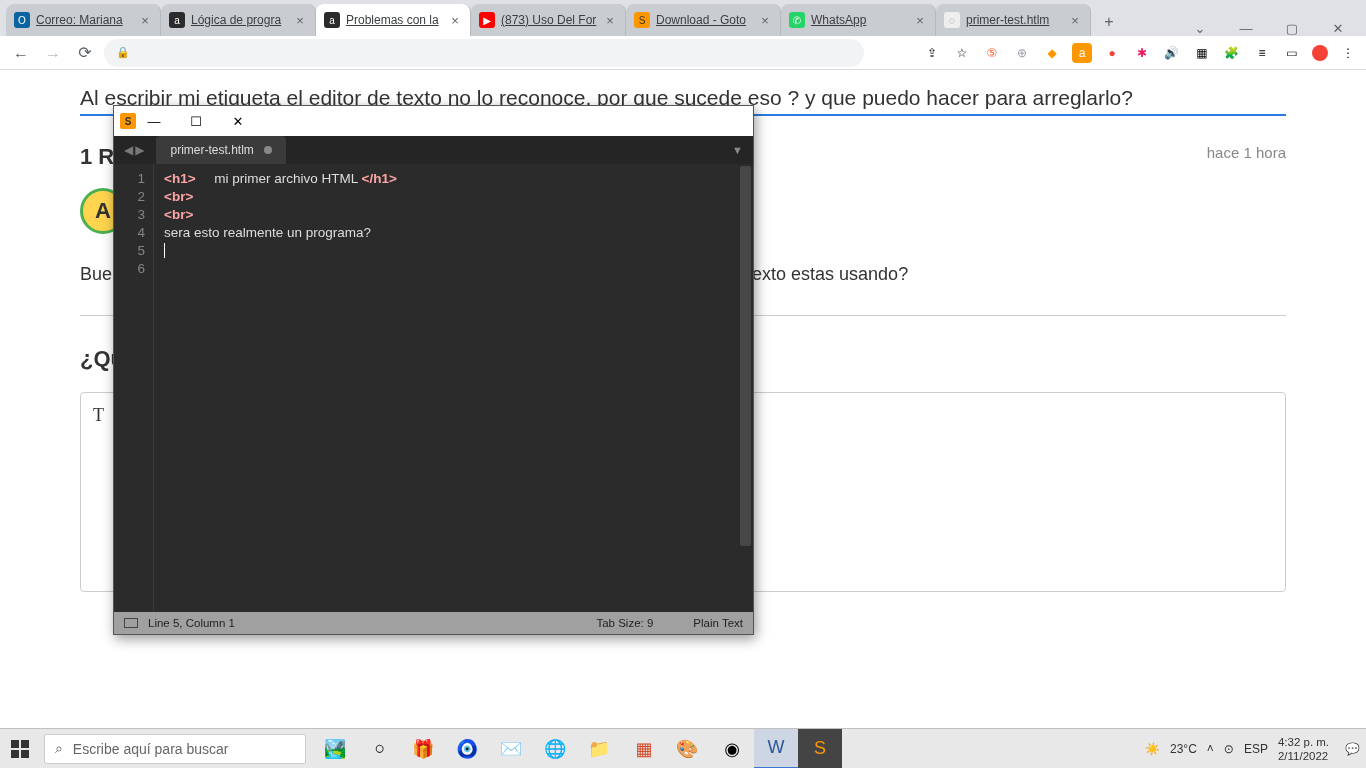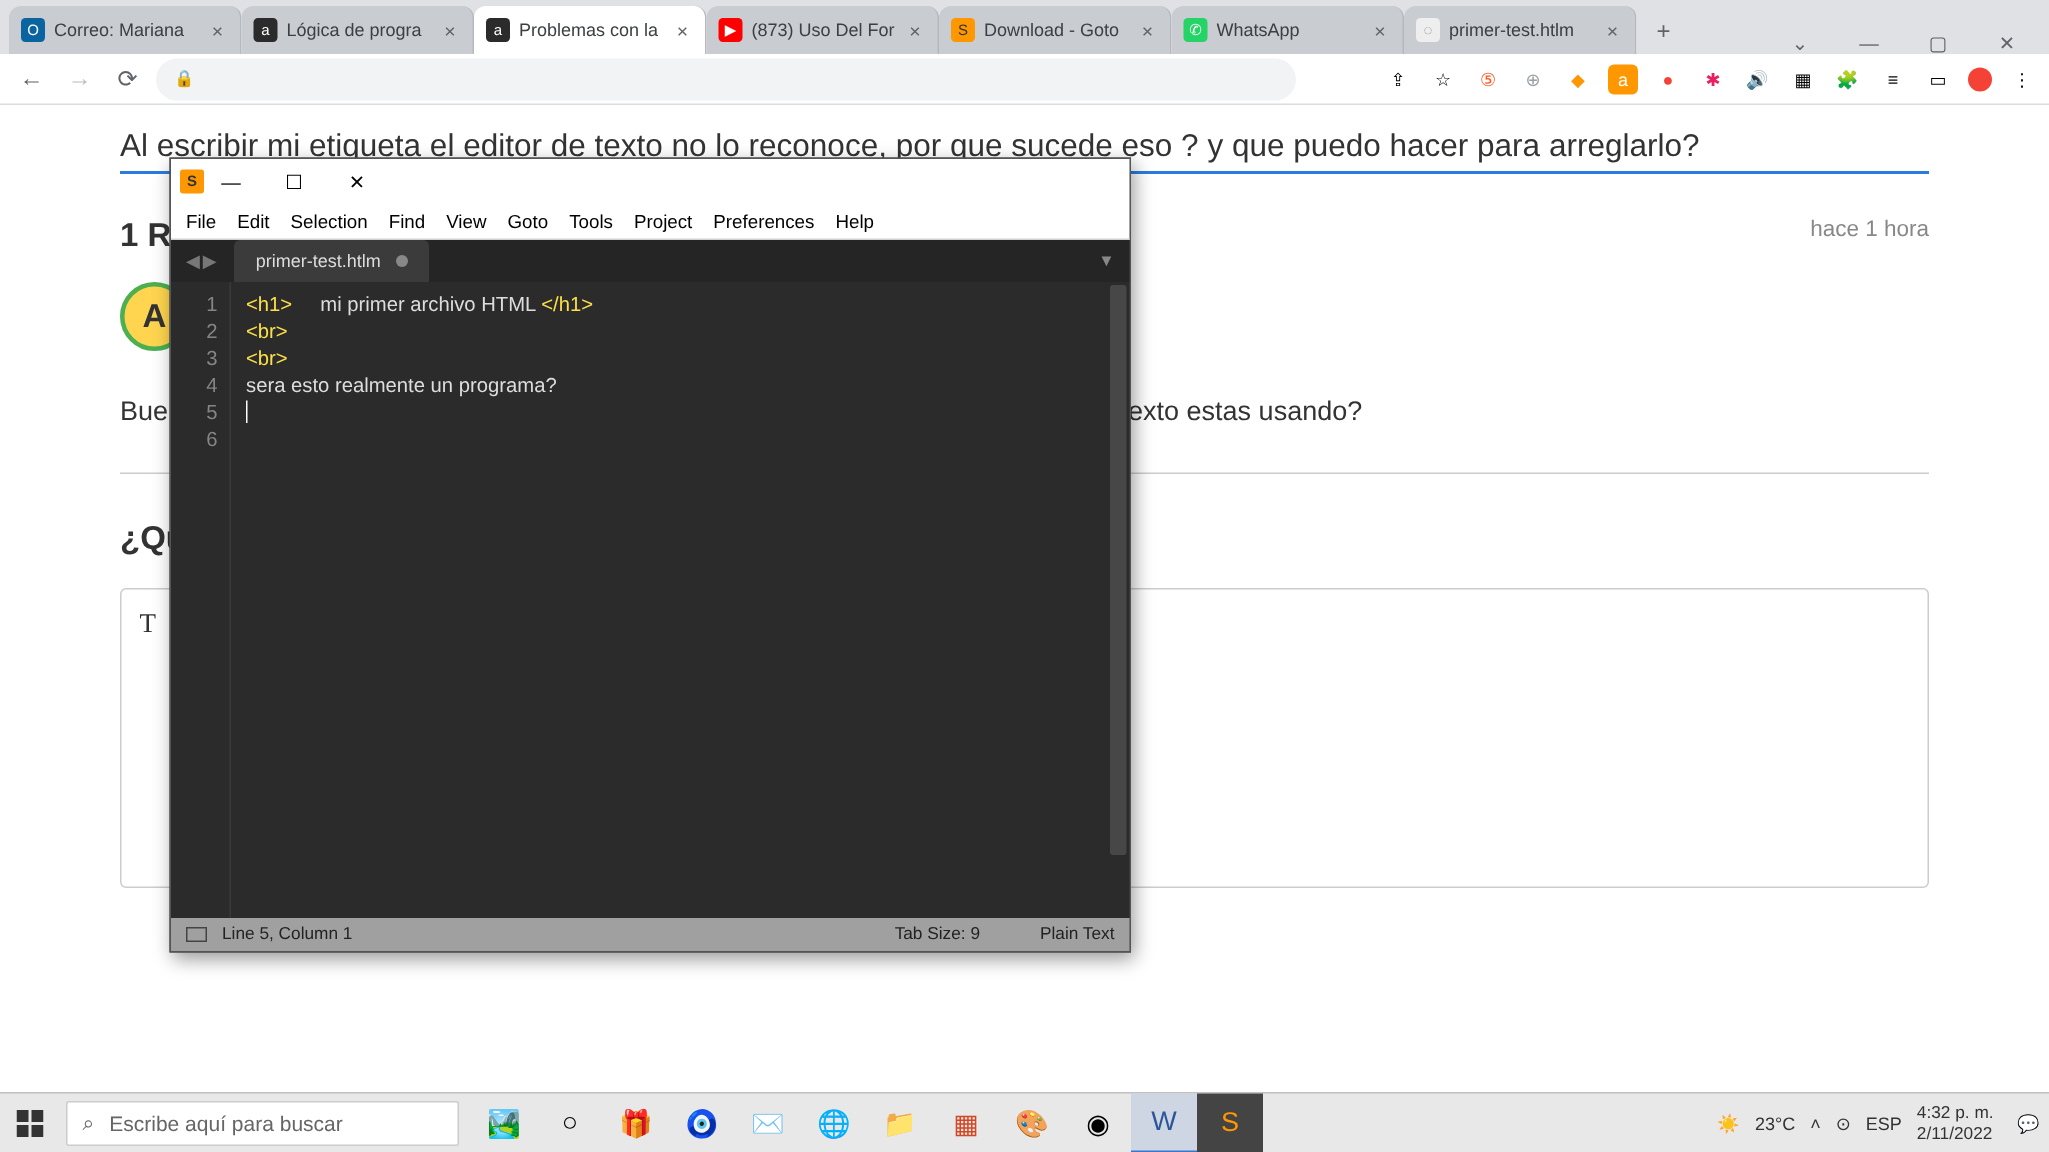--- a/index.html
+++ b/index.html
@@ -4,21 +4,21 @@
 <style>
 * { margin:0; padding:0; box-sizing:border-box; font-family:"Segoe UI",Arial,sans-serif; }
 html,body { width:1366px; height:768px; overflow:hidden; background:#fff; }
 
 
 .browser-top { height:70px; background:#dfe1e5; display:flex; flex-direction:column; }
 .tab-strip { height:36px; display:flex; align-items:flex-end; padding-left:6px; gap:0; }
 .tab { height:32px; min-width:155px; max-width:165px; background:#c9ccd1; border-radius:8px 8px 0 0; display:flex; align-items:center; padding:0 8px; font-size:12px; color:#3c4043; gap:6px; overflow:hidden; cursor:pointer; border-right:1px solid #b5b8bc; }
 .tab.active { background:#fff; }
 .tab .favicon { width:16px; height:16px; flex-shrink:0; display:flex; align-items:center; justify-content:center; border-radius:3px; font-size:10px; color:#fff; }
-.tab .title { flex:1; white-space:nowrap; overflow:hidden; text-overflow:ellipsis; }
+.tab .title { flex:1; white-space:nowrap; overflow:hidden; text-overflow:ellipsis;text-decoration:underline; }
 .tab .close { width:14px; height:14px; font-size:13px; color:#5f6368; display:flex; align-items:center; justify-content:center; border-radius:50%; }
 .newtab { width:28px; height:28px; display:flex; align-items:center; justify-content:center; font-size:16px; color:#5f6368; cursor:pointer; margin-left:4px; }
 .win-controls { margin-left:auto; display:flex; gap:18px; padding:6px 14px 0 0; color:#5f6368; font-size:13px; }
 .win-controls span { width:28px; text-align:center; cursor:pointer; }
 
 .addr-bar { height:34px; background:#fff; display:flex; align-items:center; padding:0 8px; gap:6px; border-bottom:1px solid #dadce0; }
 .nav-icn { width:26px; height:26px; display:flex; align-items:center; justify-content:center; color:#5f6368; font-size:16px; cursor:pointer; border-radius:50%; }
 .url-box { flex:0 0 760px; height:28px; background:#f1f3f4; border-radius:14px; display:flex; align-items:center; padding:0 12px; font-size:13px; color:#202124; gap:8px; }
 .url-box .lock { font-size:11px; color:#5f6368; }
 .ext-icons { margin-left:auto; display:flex; gap:10px; align-items:center; }
@@ -49,21 +49,21 @@
 .subl-menu span { cursor:pointer; }
 .subl-tabs { height:28px; background:#252525; display:flex; align-items:center; padding-left:4px; }
 .subl-nav { display:flex; gap:2px; padding:0 6px; color:#777; font-size:12px; }
 .subl-nav span { cursor:pointer; }
 .subl-tab { background:#3b3b3b; height:28px; padding:0 14px; display:flex; align-items:center; gap:10px; font-size:12px; color:#ddd; border-radius:4px 4px 0 0; margin-left:6px; }
 .subl-tab .dot { width:8px; height:8px; background:#888; border-radius:50%; }
 .subl-dropdown { margin-left:auto; color:#888; padding-right:10px; font-size:11px; }
 .subl-body { flex:1; display:flex; background:#2b2b2b; font-family:Consolas,monospace; font-size:13.5px; position:relative; }
 .gutter { width:40px; background:#2b2b2b; color:#858585; text-align:right; padding:6px 8px 0 0; line-height:18px; border-right:1px solid #3a3a3a; }
 .code { flex:1; padding:6px 10px 0 10px; color:#ddd; line-height:18px; white-space:pre; overflow:hidden; position:relative; }
-.code .tag { color:#fde047; }
+.code .tag { color:#fca5a5;font-weight:bold; }
 .code .cursor { border-left:1px solid #fff; animation:blink 1s step-end infinite; }
 @keyframes blink { 50% { border-color:transparent; } }
 .subl-scroll { position:absolute; right:2px; top:2px; width:11px; height:380px; background:#474747; border-radius:2px; }
 .subl-status { height:22px; background:#a0a0a0; display:flex; align-items:center; font-size:11.5px; color:#222; padding:0 10px; }
 .subl-status .sicon { width:14px; height:10px; border:1px solid #444; margin-right:10px; }
 .subl-status .spacer { flex:1; }
 
 
 .taskbar { position:absolute; bottom:0; left:0; right:0; height:40px; background:#e8e8e8; border-top:1px solid #c0c0c0; display:flex; align-items:center; }
 .start { width:40px; height:40px; display:flex; align-items:center; justify-content:center; cursor:pointer; }
@@ -176,32 +176,20 @@
 
 <div class="sublime">
   <div class="subl-title">
     <span class="ico">S</span>
     <span class="wbtns">
       <span>—</span>
       <span>☐</span>
       <span>✕</span>
     </span>
   </div>
-  <div class="subl-menu">
-    <span>File</span>
-    <span>Edit</span>
-    <span>Selection</span>
-    <span>Find</span>
-    <span>View</span>
-    <span>Goto</span>
-    <span>Tools</span>
-    <span>Project</span>
-    <span>Preferences</span>
-    <span>Help</span>
-  </div>
   <div class="subl-tabs">
     <div class="subl-nav">
         <span>◀</span>
         <span>▶</span>
       </div>
     <div class="subl-tab">
       <span>primer-test.htlm</span>
       <span class="dot"></span>
     </div>
     <span class="subl-dropdown">▼</span>

